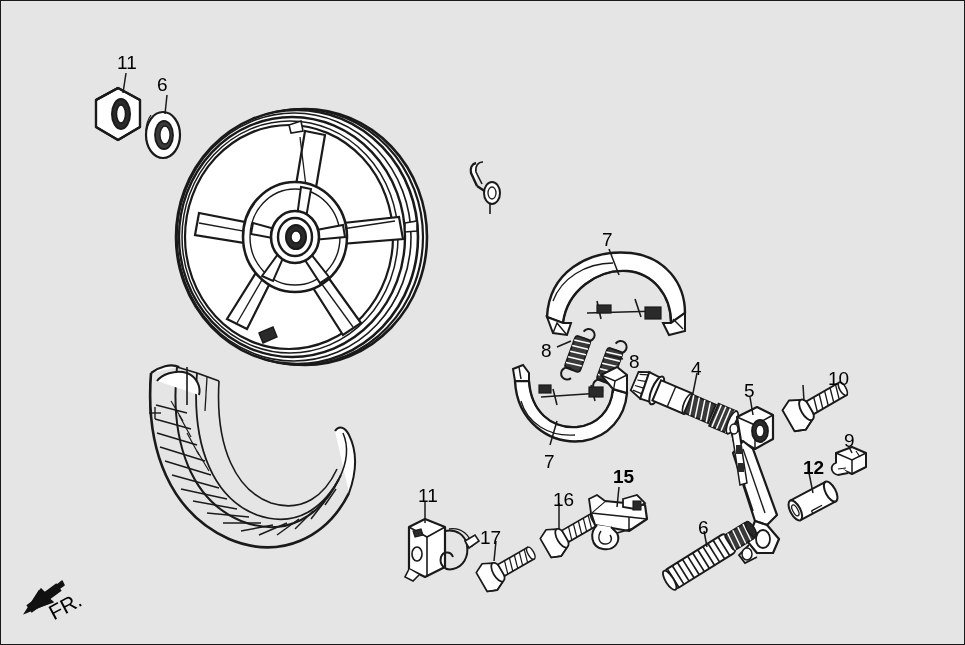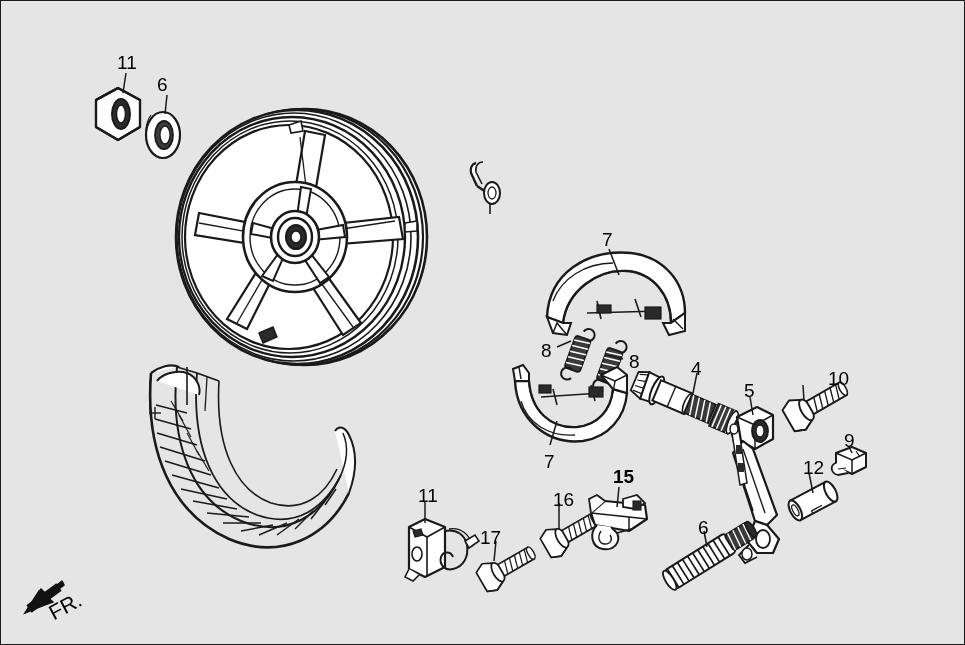--- a/index.html
+++ b/index.html
@@ -414,21 +414,21 @@
 
   <div class="callout" style="left:116px; top:52px;">11</div>
   <div class="callout" style="left:156px; top:74px;">6</div>
   <div class="callout" style="left:601px; top:229px;">7</div>
   <div class="callout" style="left:540px; top:340px;">8</div>
   <div class="callout" style="left:628px; top:351px;">8</div>
   <div class="callout" style="left:690px; top:358px;">4</div>
   <div class="callout" style="left:743px; top:380px;">5</div>
   <div class="callout" style="left:795px; top:368px;margin-left:32px;">10</div>
   <div class="callout" style="left:843px; top:430px;">9</div>
-  <div class="callout" style="left:802px; top:457px;">12</div>
+  <div class="callout" style="left:802px; top:457px;font-weight:bold;">12</div>
   <div class="callout" style="left:543px; top:451px;">7</div>
   <div class="callout" style="left:417px; top:485px;">11</div>
   <div class="callout" style="left:479px; top:527px;">17</div>
   <div class="callout" style="left:552px; top:489px;">16</div>
   <div class="callout" style="left:612px; top:466px;font-weight:bold;">15</div>
   <div class="callout" style="left:697px; top:517px;">6</div>
 
   <div class="fr-label" style="left:55px; top:600px;">FR.</div>
 
 </div>

